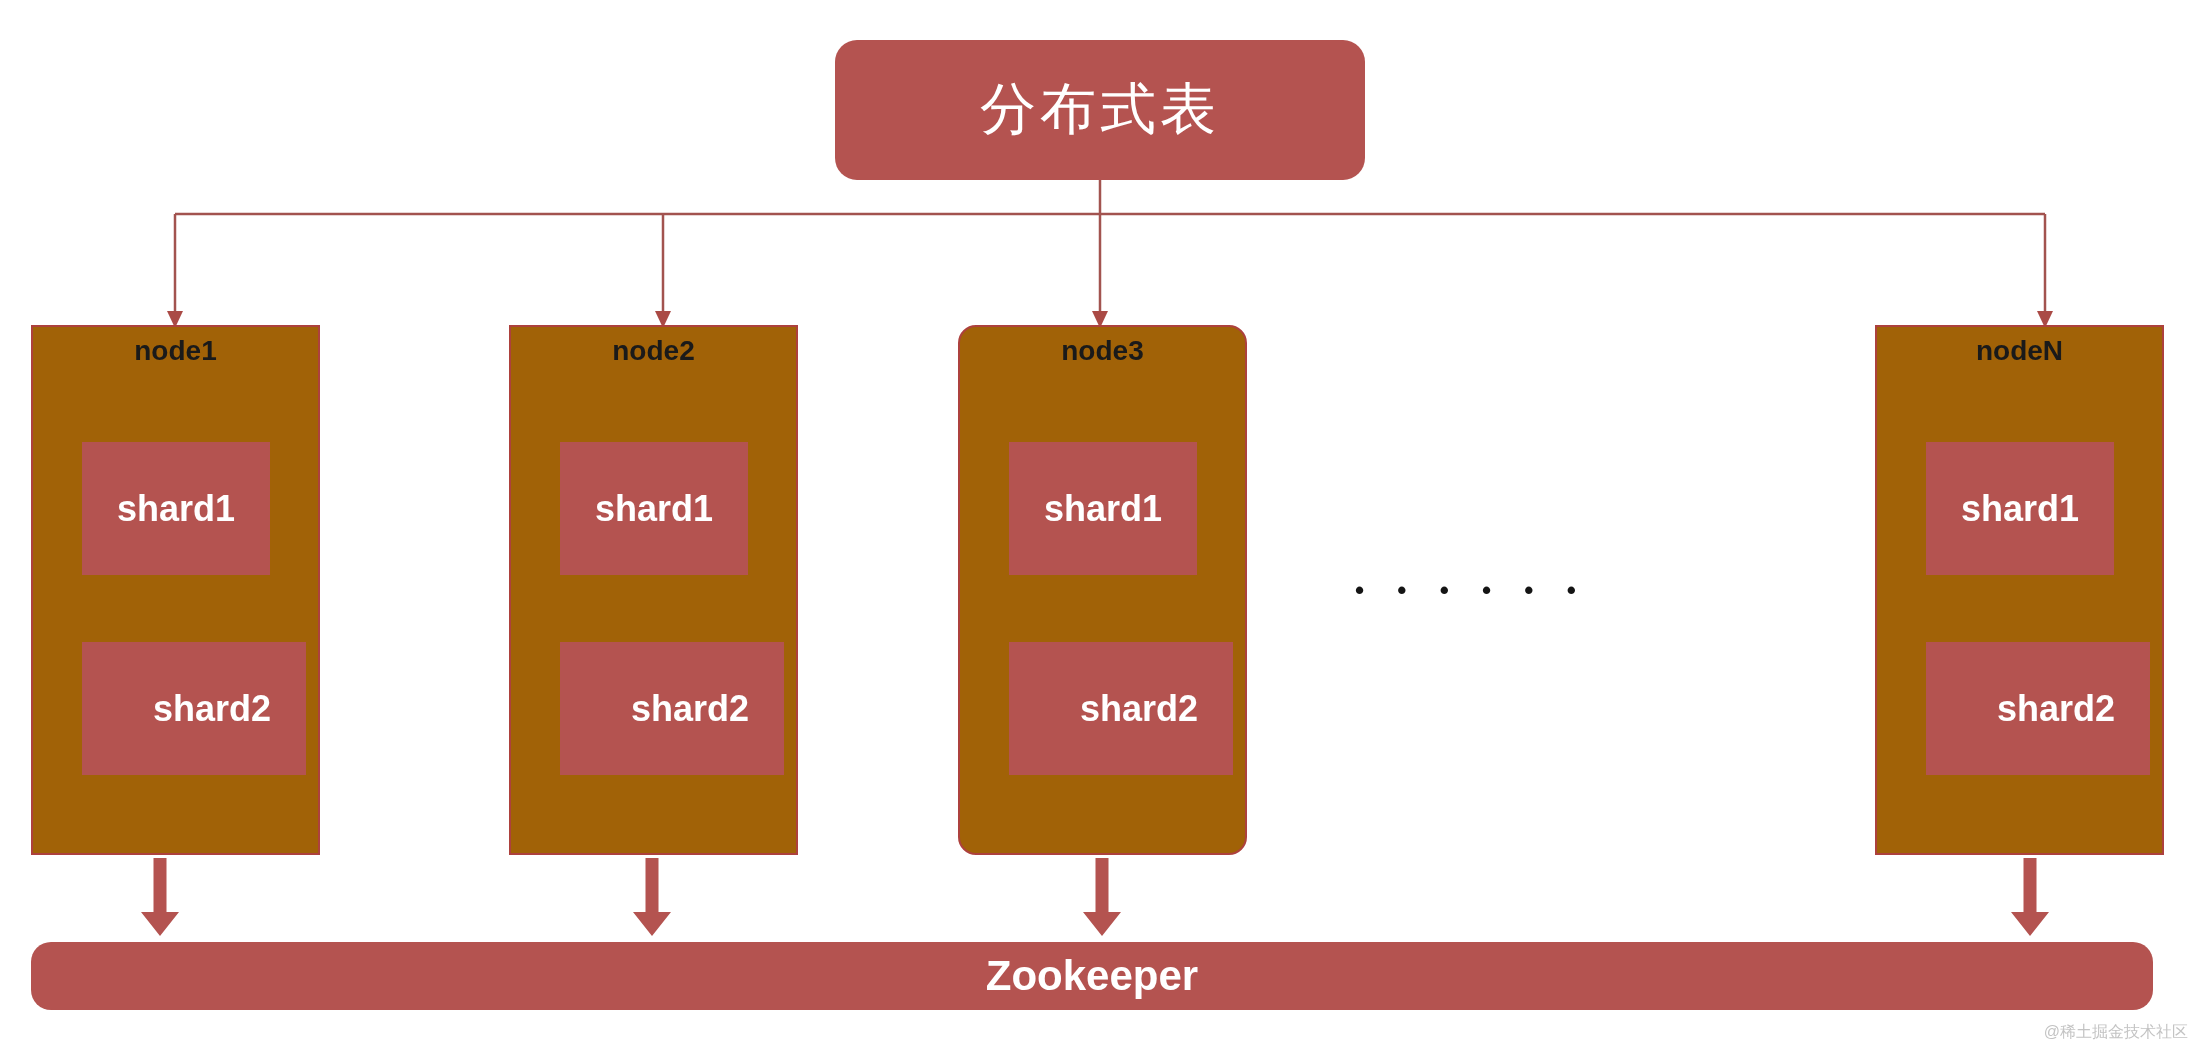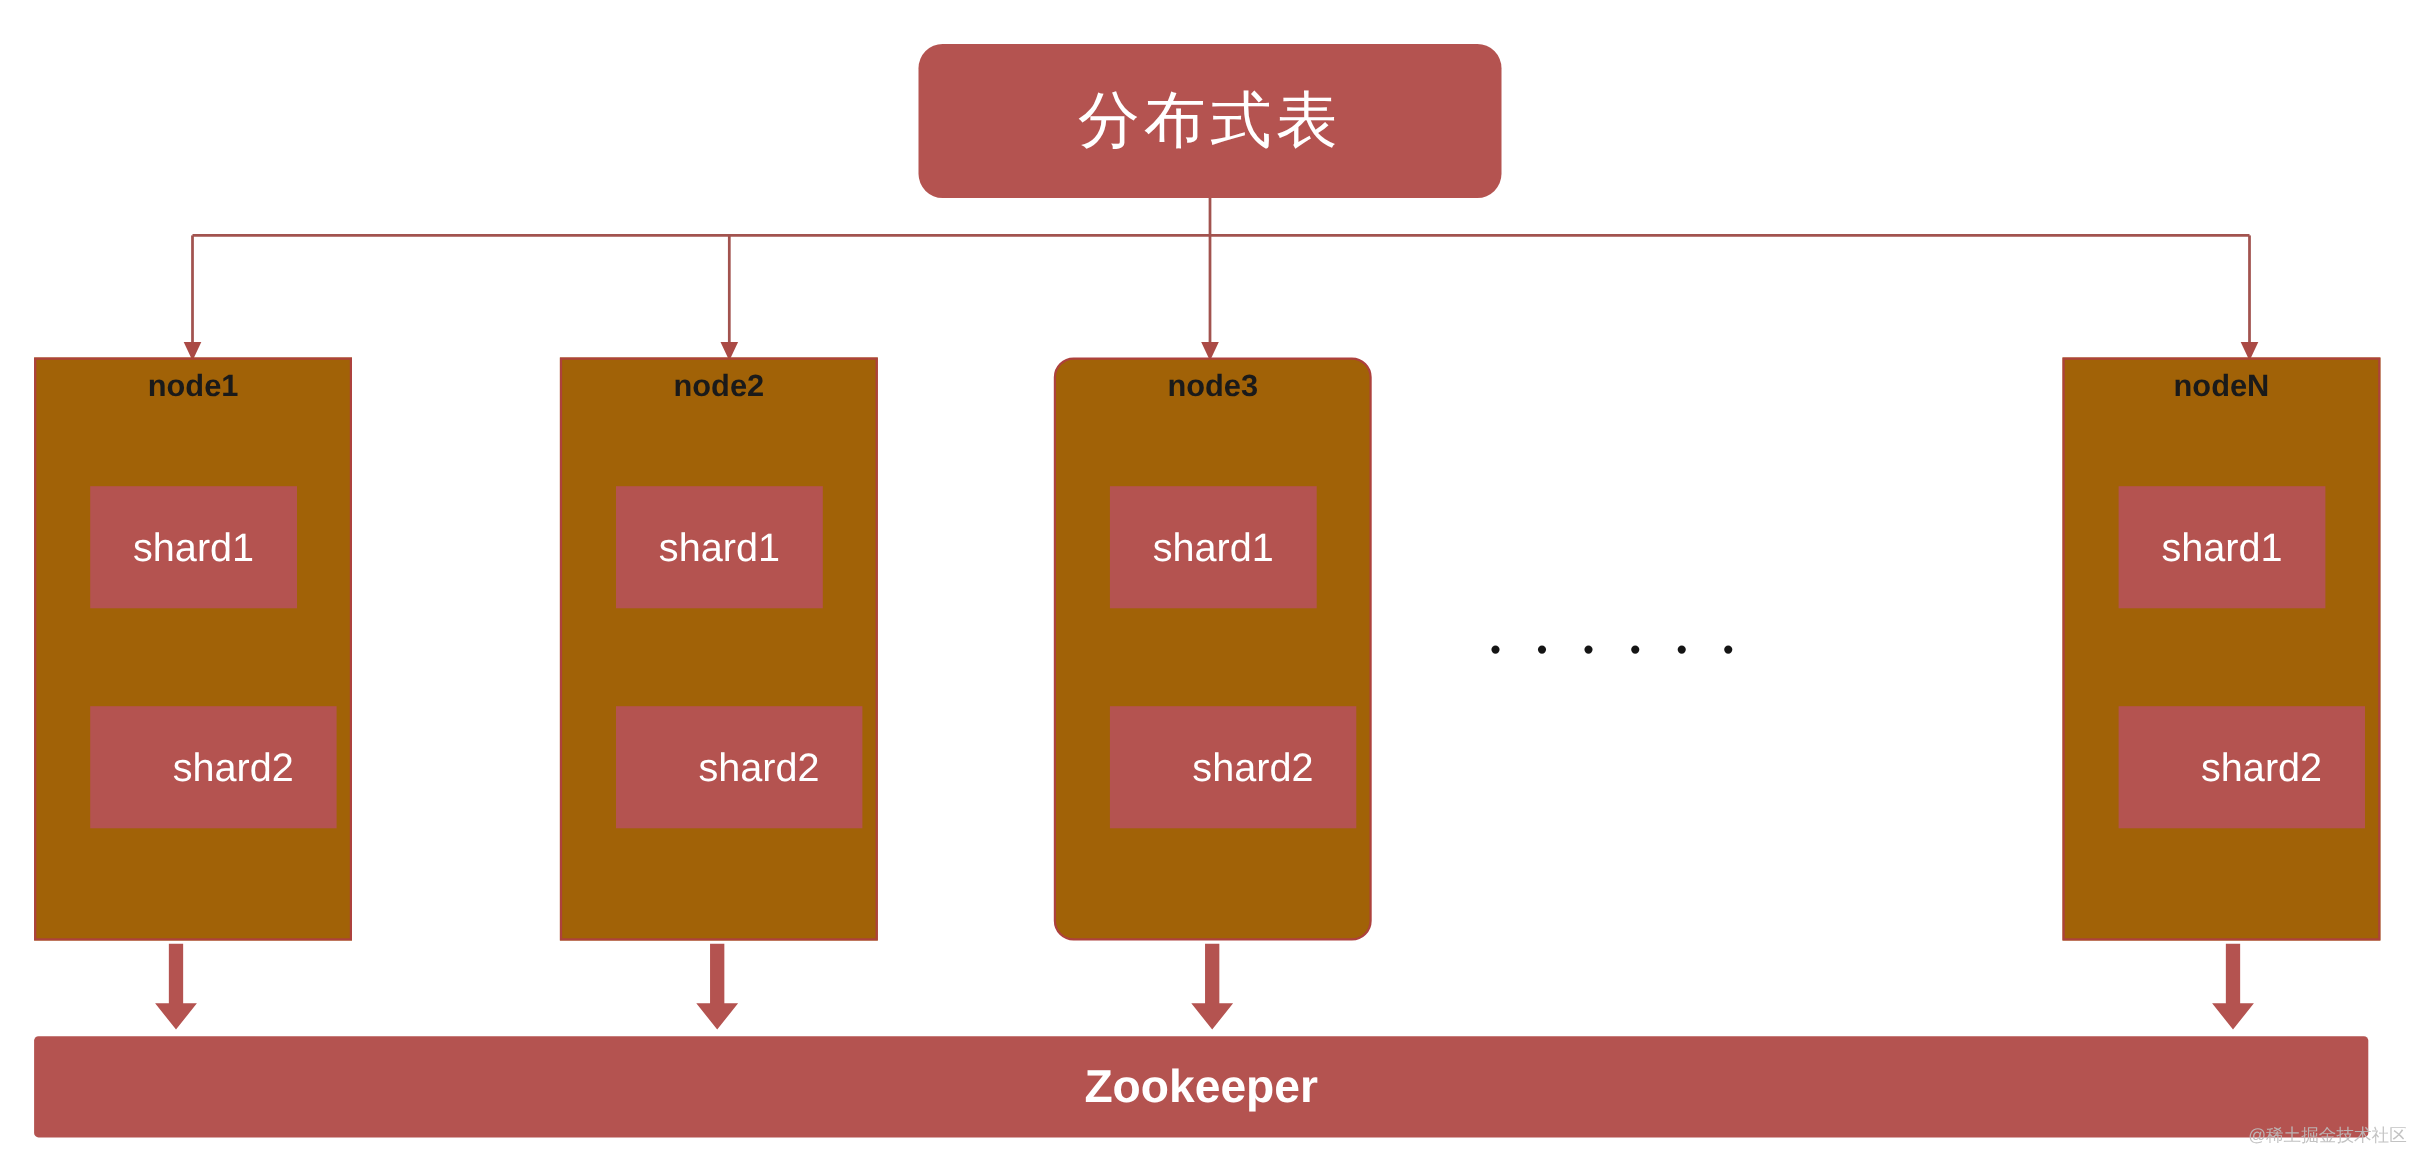--- a/index.html
+++ b/index.html
@@ -42,41 +42,41 @@
   .node.n1{left:509px;}
   .node.n2{left:958px;border-radius:18px;}
   .node.n3{left:1875px;}
   .node-label{
     position:absolute;left:0;top:8px;width:100%;
     text-align:center;
     color:var(--node-label-text);
     font-size:28px;font-weight:600;
   }
   .shard{
-    position:absolute;left:49px;width:188px;height:111px;
+    position:absolute;left:49px;width:188px;height:133px;
     background:var(--box-fill);
     display:flex;align-items:center;justify-content:center;
     color:var(--box-text);
-    font-size:36px;font-weight:400;
+    font-size:36px;font-weight:700;
   }
   .shard.s0{top:115px;}
   .shard.s1{top:315px;padding-left:36px;}
 
   .dots{
     position:absolute;left:1355px;top:575px;width:170px;
     text-align:left;
     color:#141414;
     font-size:26px;font-weight:bold;letter-spacing:13px;
     white-space:nowrap;
   }
 
   .zkbar{
-    position:absolute;left:31px;top:942px;width:2122px;height:92px;
+    position:absolute;left:31px;top:942px;width:2122px;height:68px;
     background:var(--box-fill);
-    border-radius:4px;
+    border-radius:20px;
     display:flex;align-items:center;justify-content:center;
     color:var(--box-text);
     font-size:42px;font-weight:600;
   }
 
   .watermark{
     position:absolute;right:4px;top:1022px;
     color:var(--watermark-text);
     opacity:.9;
     font-size:16px;

